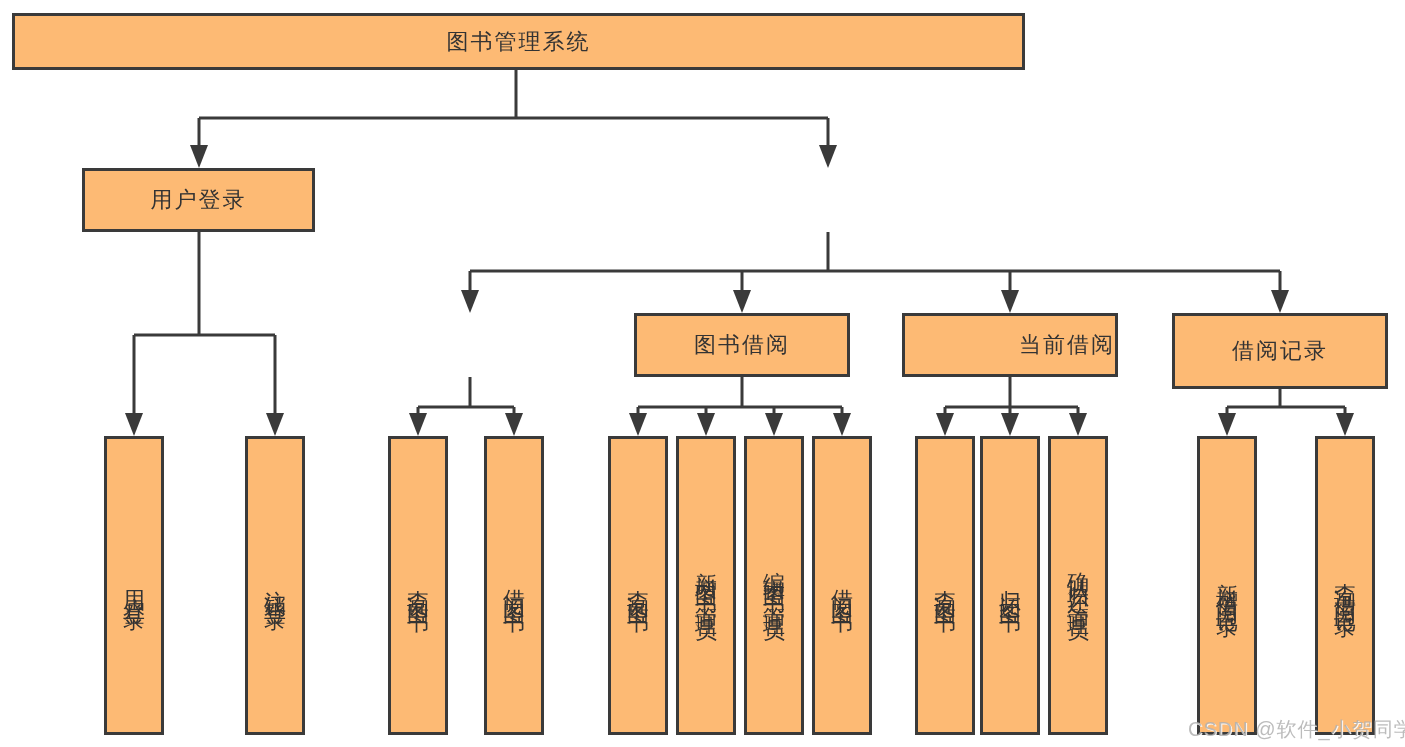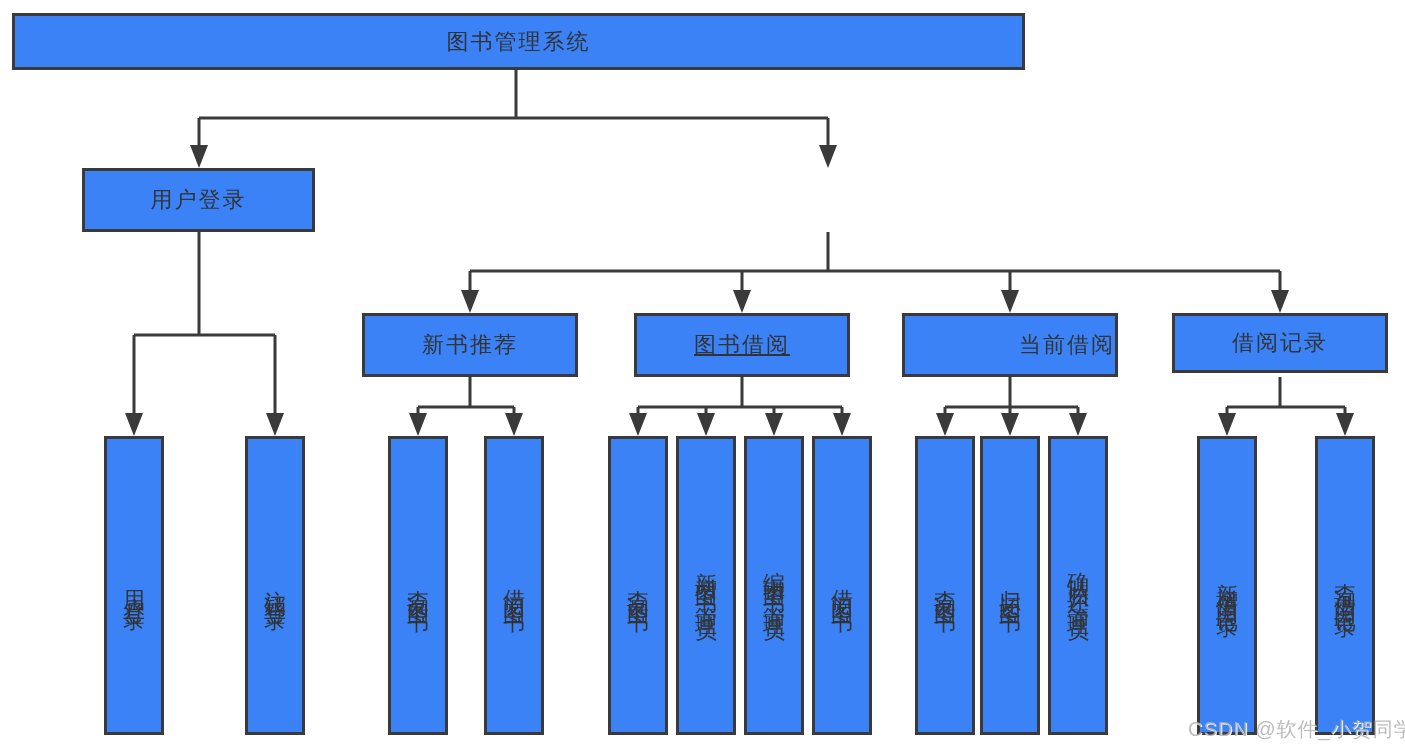--- a/index.html
+++ b/index.html
@@ -12,21 +12,21 @@
     overflow: hidden;
   }
   svg.connectors {
     position: absolute;
     left: 0; top: 0;
     width: 1405px; height: 747px;
   }
   .node {
     position: absolute;
     box-sizing: border-box;
-    background: #3b82f6;
+    background: #fdba74;
     border: 3px solid #3a3a3a;
     color: #333333;
     font-size: 22px;
     display: flex;
     align-items: center;
     justify-content: center;
     letter-spacing: 2px;
     white-space: nowrap;
   }
   .leaf {
@@ -36,23 +36,23 @@
     writing-mode: vertical-rl;
     text-orientation: mixed;
     letter-spacing: 7px;
     line-height: 1.0;
   }
   
   .n-root        { left: 12px;   top: 13px;  width: 1013px; height: 57px; }
   .n-l2-user     { left: 82px;   top: 168px; width: 233px;  height: 64px; }
   .n-l2-book     { left: 710px;  top: 168px; width: 236px;  height: 64px; }
   .n-l3-new      { left: 362px;  top: 313px; width: 216px;  height: 64px; }
-  .n-l3-borrow   { left: 634px;  top: 313px; width: 216px;  height: 64px; text-decoration: underline; }
+  .n-l3-borrow   { left: 634px;  top: 313px; width: 216px;  height: 64px; }
   .n-l3-current  { left: 902px;  top: 313px; width: 216px;  height: 64px; justify-content: flex-end; }
-  .n-l3-records  { left: 1172px; top: 313px; width: 216px;  height: 60px; }
+  .n-l3-records  { left: 1172px; top: 313px; width: 216px;  height: 76px; }
   .lf            { top: 436px; width: 60px; height: 299px; }
   .lf-user-login   { left: 104px; }
   .lf-user-logout  { left: 245px; }
   .lf-new-query    { left: 388px; }
   .lf-new-borrow   { left: 484px; }
   .lf-bor-query    { left: 608px; }
   .lf-bor-add      { left: 676px; }
   .lf-bor-edit     { left: 744px; }
   .lf-bor-borrow   { left: 812px; }
   .lf-cur-query    { left: 915px; }
@@ -124,23 +124,20 @@
   </svg>
 
   <div class="node n-root">
     <span>图书管理系统</span>
   </div>
 
   <div class="node n-l2-user">
     <span>用户登录</span>
   </div>
 
-  <div class="node n-l3-new">
-    <span>新书推荐</span>
-  </div>
   <div class="node n-l3-borrow">
     <span>图书借阅</span>
   </div>
   <div class="node n-l3-current">
     <span>当前借阅</span>
   </div>
   <div class="node n-l3-records">
     <span>借阅记录</span>
   </div>
 

